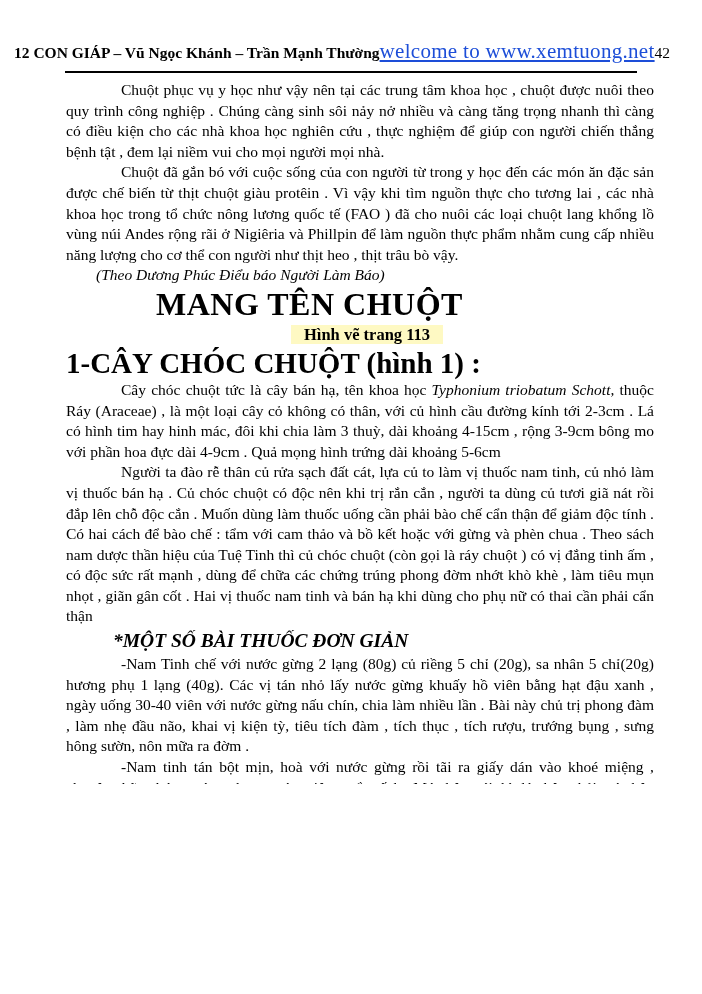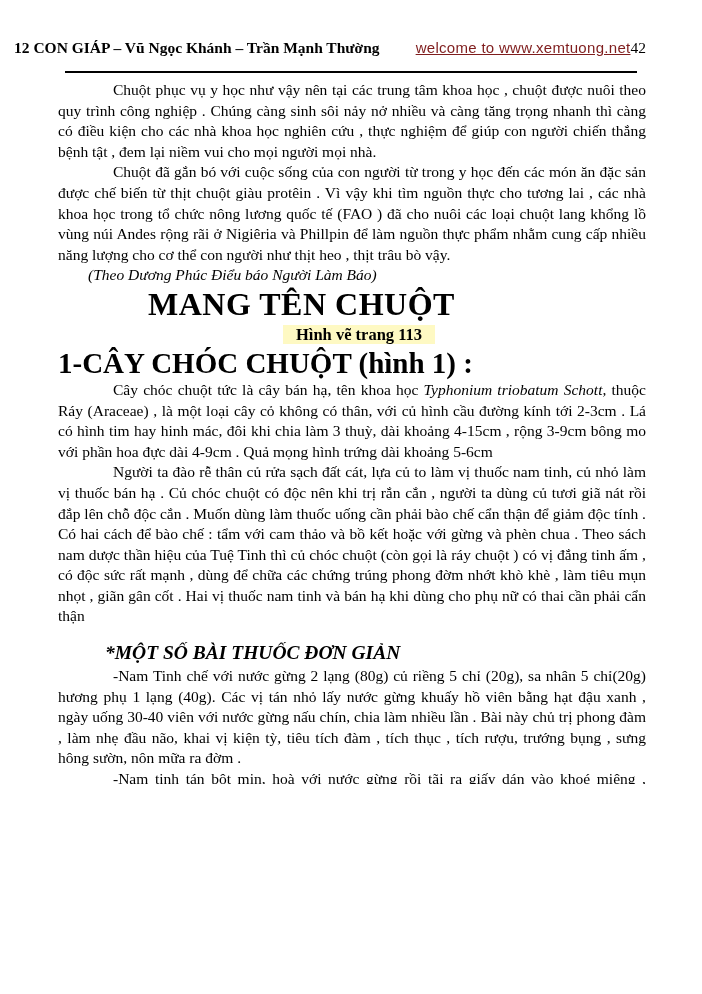--- a/index.html
+++ b/index.html
@@ -22,40 +22,40 @@
     justify-content: space-between;
     align-items: baseline;
     white-space: nowrap;
   }
   .header-title {
     font-weight: bold;
     font-size: 15.5px;
   }
   .header-right { display: flex; align-items: baseline; }
   .header-link {
-    font-family: Liberation Sans, sans-serif;
-    font-size: 15px;
-    color: #7f1d1d;
+    font-family: Liberation Serif, serif;
+    font-size: 21px;
+    color: #1d4ed8;
     text-decoration: underline;
     letter-spacing: 0.3px;
     cursor: pointer;
   }
   .page-number { font-size: 15.5px; }
   .header-rule {
     position: absolute;
     top: 71px;
     left: 65px;
     width: 572px;
     border-top: 2px solid #000000;
   }
   
   .content {
     position: absolute;
     top: 80px;
-    left: 58px;
+    left: 66px;
     width: 588px;
   }
   p.body-para {
     margin: 0;
     font-size: 15.5px;
     line-height: 20.6px;
     text-align: justify;
     text-indent: 55px;
   }
   .species { font-style: italic; }
@@ -85,21 +85,21 @@
   }
   .figure-note .hl { background: #fef9c3; padding: 0 13px; }
   .section-title {
     margin: 0 0 0 0;
     font-size: 29px;
     line-height: 34px;
     font-weight: bold;
   }
   .para-after-section { margin-top: 14px; }
   .remedies-title {
-    margin: 13px 0 0 0;
+    margin: 1px 0 0 0;
     padding-left: 47px;
     font-size: 19.5px;
     line-height: 26px;
     font-weight: bold;
     font-style: italic;
   }
   .para-after-remedies { margin-top: 4px; }
 </style>
 </head>
 <body>

